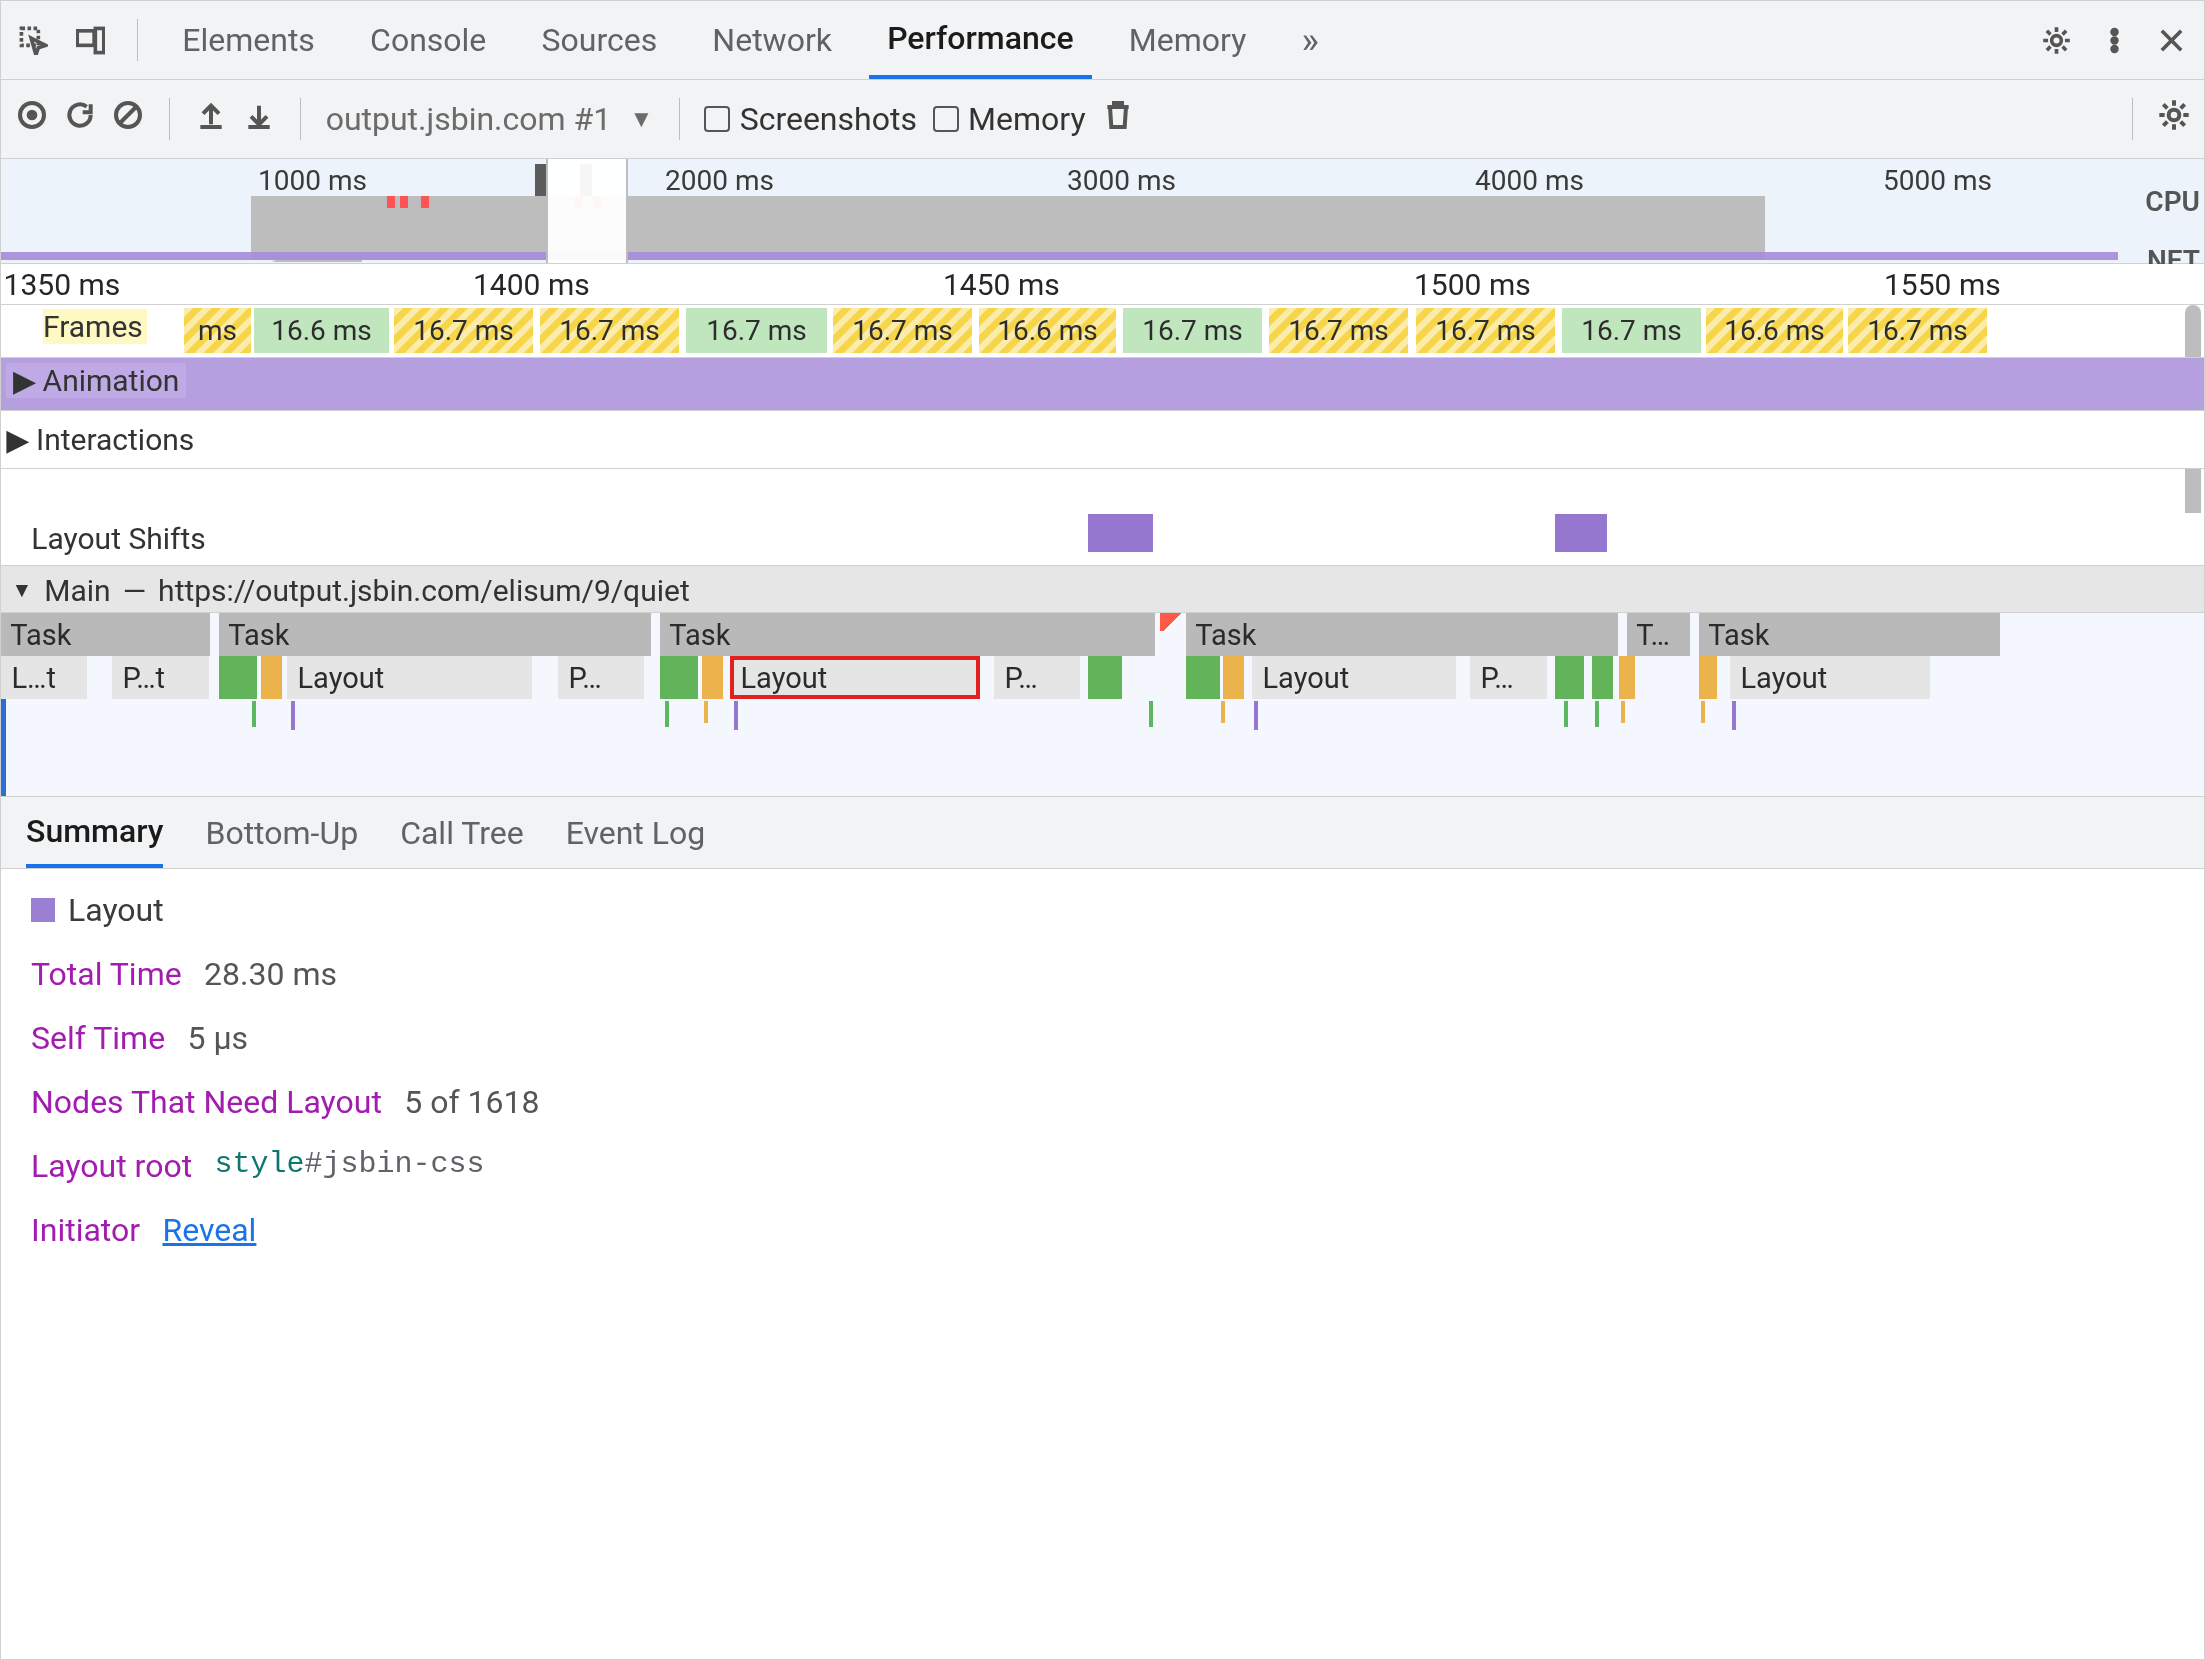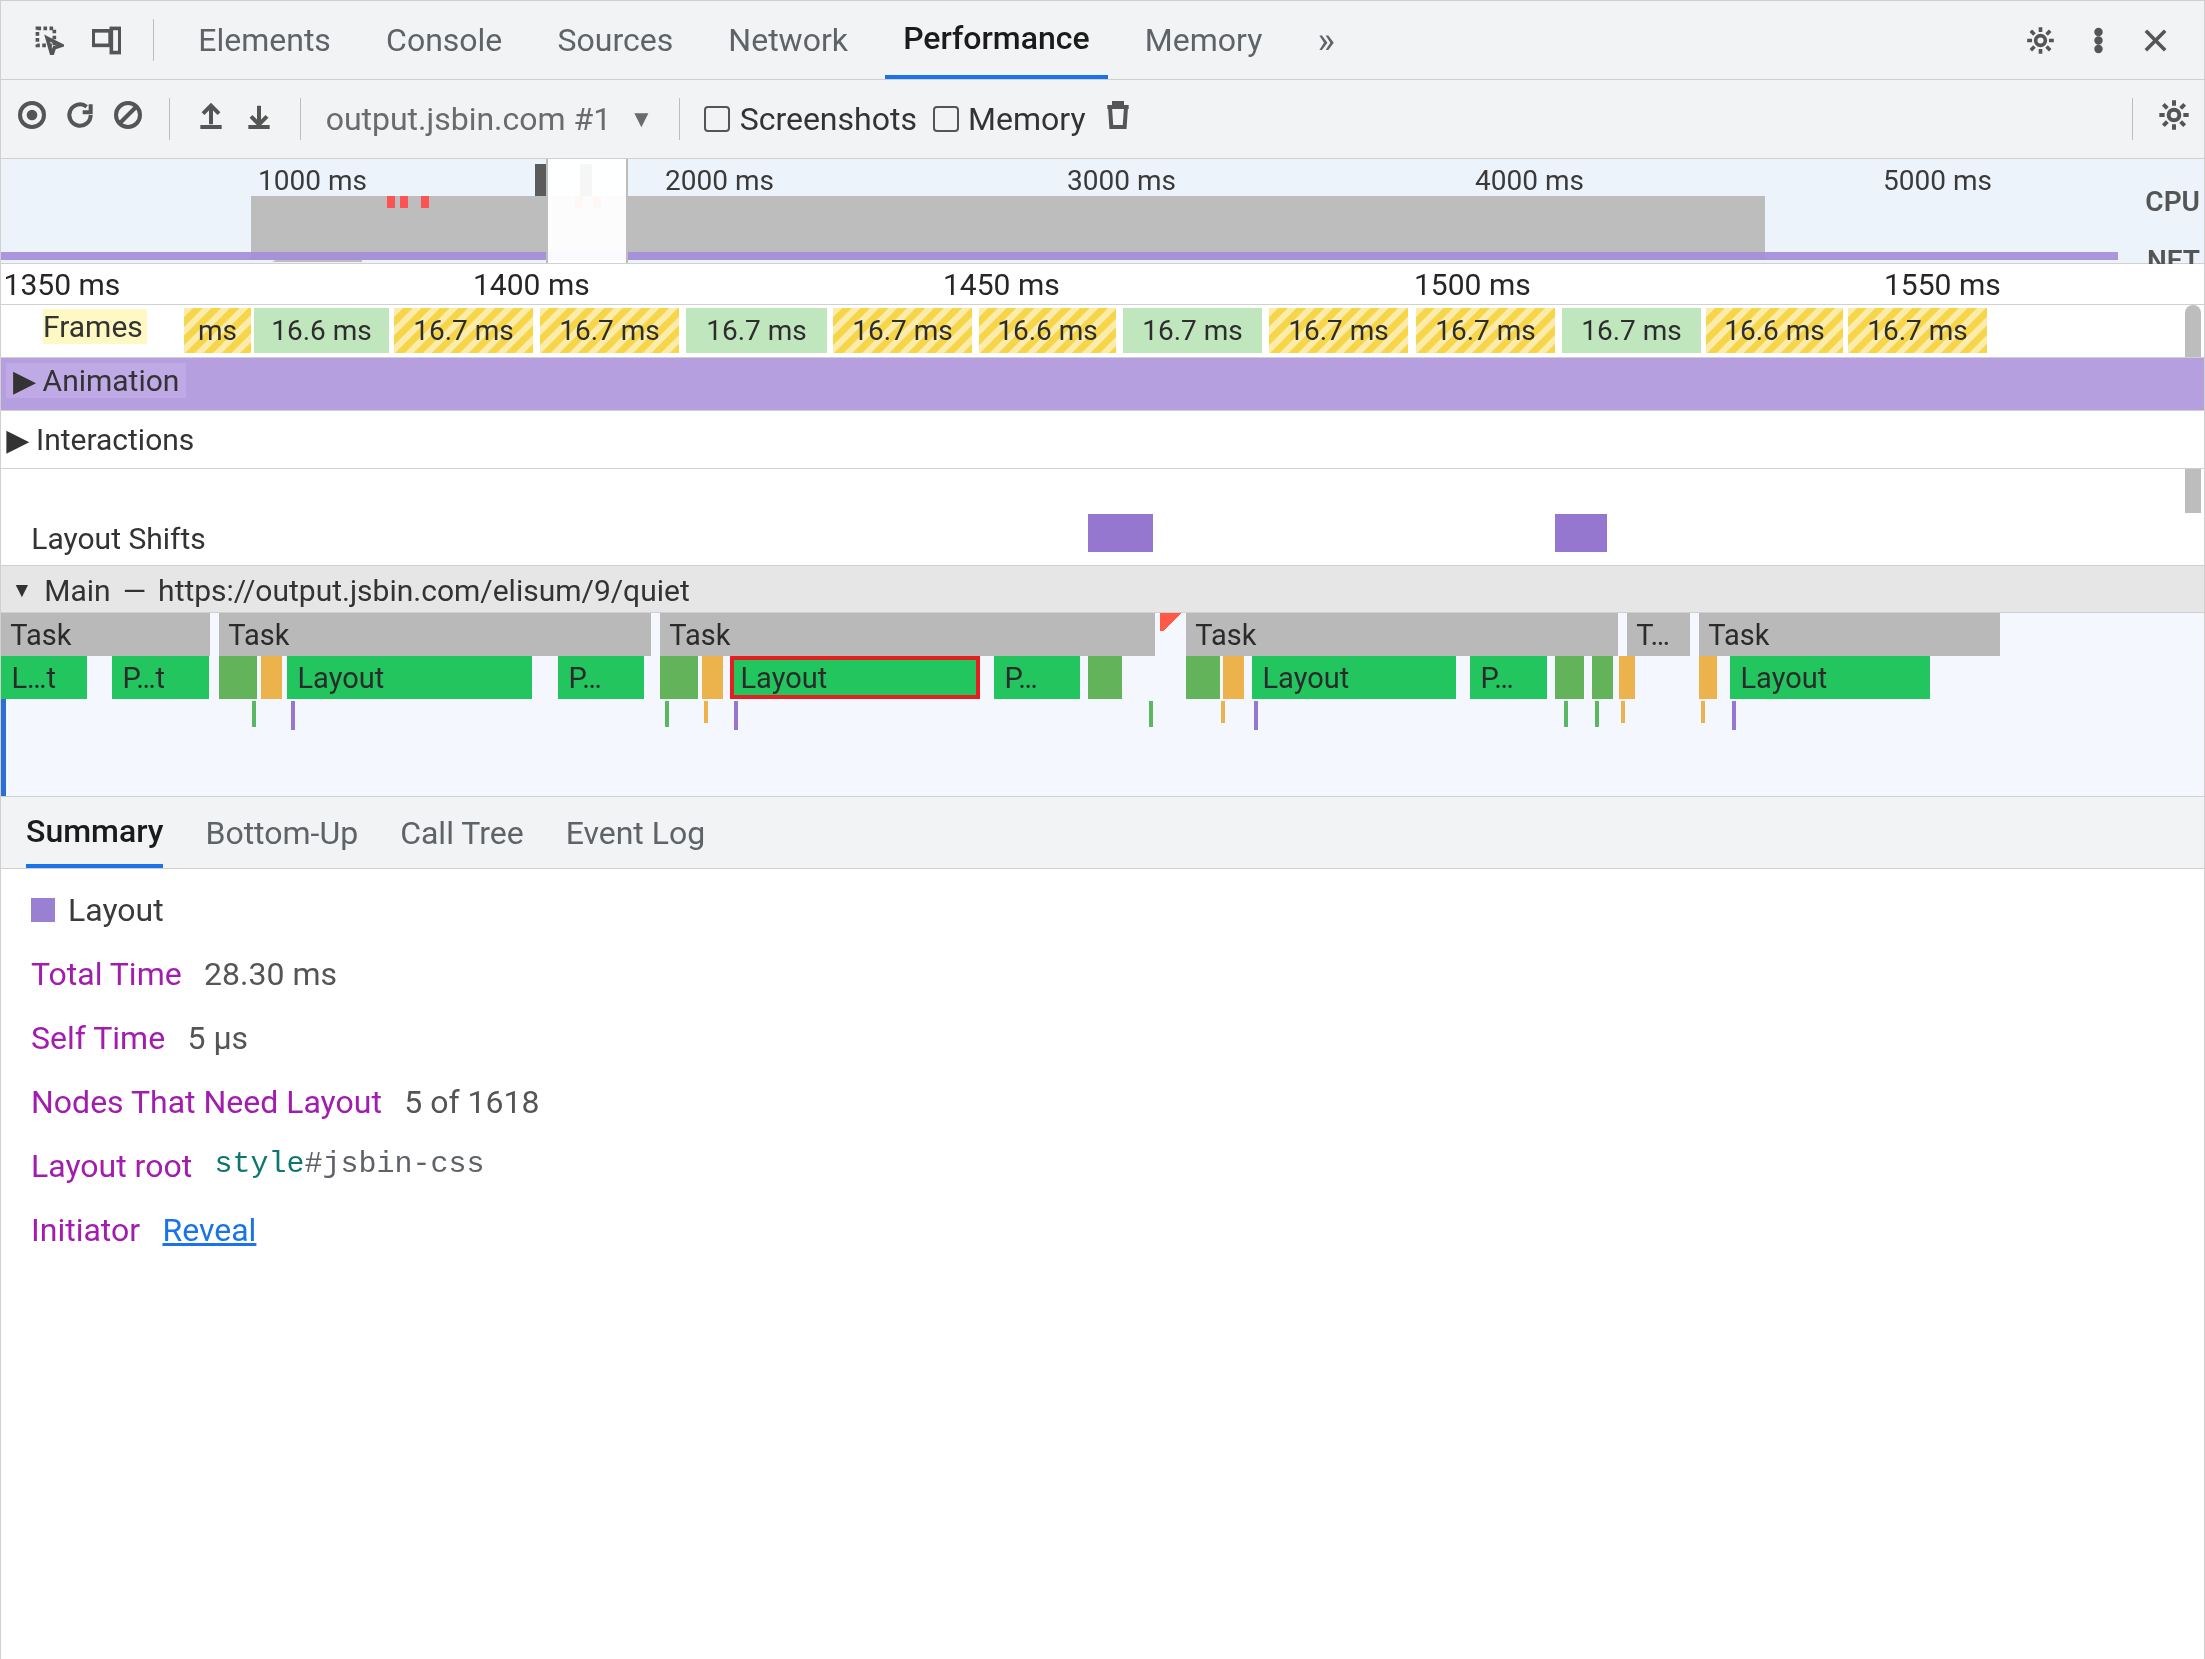--- a/index.html
+++ b/index.html
@@ -27,21 +27,21 @@
     background:#fff;
     width:2205px;
     height:1660px;
     border:0.7px solid var(--border);
   }
   .tabstrip {
     display:flex; align-items:center; height:79px;
     background:var(--panel-bg);
     border-bottom:0.7px solid var(--border);
     font-size:32px;
-    padding:0 29px;
+    padding:0 13px;
     gap:18.4px;
   }
   .tab-icon {
     width:39px; height:39px; display:flex;align-items:center;justify-content:center; color:#555;
   }
   .tab-icon svg { width:29px; height:29px; fill:none; stroke:#555; stroke-width:3; }
   .tab-sep { width:0.7px; height:42px; background:var(--border-dark); margin:0 8px;}
   .tabstrip .tab { color:#5f6368; padding:0 18.4px; height:100%; display:flex; align-items:center;}
   .tabstrip .tab.active { color:#1b1b1b; border-bottom:4px solid var(--accent); font-weight:500; }
   .tabstrip .spacer { flex:1; }
@@ -103,21 +103,21 @@
   .row-plain .rl { position:absolute; left:5.3px; top:10.5px; display:flex; align-items:center; gap:6.6px;}
   .layoutshift-blk { position:absolute; top:1.3px; height:38px; background:#9577cf;}
   .main-header { height:47px; background:#e6e6e6; }
   .main-header .rl { position:absolute; left:10.5px; top:6.6px; display:flex; align-items:center; gap:12px; font-size:30px;}
   .flame { position:relative; height:184px; background:#f4f8fe; border-bottom:0.7px solid var(--border); }
   .task-row { position:absolute; left:0; right:22.4px; top:0; height:43px;}
   .task-bar { position:absolute; top:0; height:43px; background:var(--task-grey); color:#2b2b2b; display:flex; align-items:center; padding-left:9.2px; font-size:29px;}
   .red-wedge { position:absolute; top:0; width:26px; height:18.4px; background:linear-gradient(135deg,#ff5a47 48%, transparent 50%);}
   .lvl2-row { position:absolute; left:0; right:22.4px; top:43px; height:43px;}
   .block { position:absolute; top:0; height:43px; display:flex; align-items:center; padding-left:10.5px; font-size:29px; color:#2b2b2b;}
-  .purple-blk { background:#22c55e; }
+  .purple-blk { background:#e5e5e5; }
   .green-blk { background:#62b35a; }
   .orange-blk { background:#ecb24b; }
   .sel-red { position:absolute; border:4px solid #e41f1f; box-sizing:border-box; }
   .marks-row { position:absolute; top:88px; left:0; right:22.4px; height:29px;}
   .mark { position:absolute; top:0; width:4px; }
   .mark.g { background:#5cb860; height:26px;}
   .mark.o { background:#ecb24b; height:22.4px;}
   .mark.p { background:#9577cf; height:29px;}
   .left-blue { position:absolute; left:0; top:0; bottom:0; width:5.3px; background:#2b6fd6;}
 

